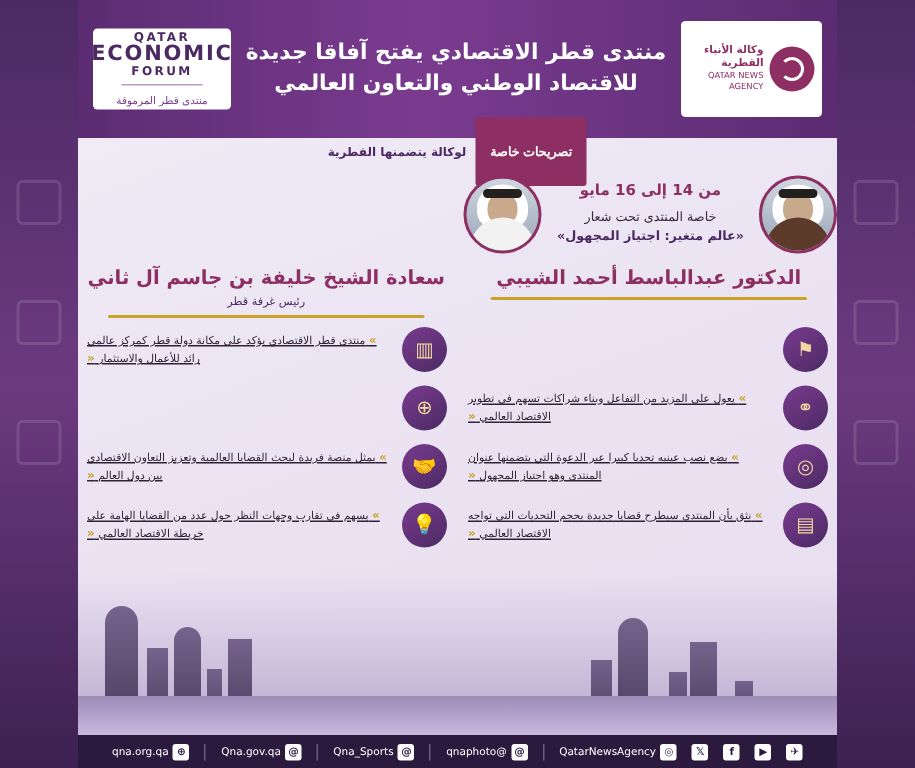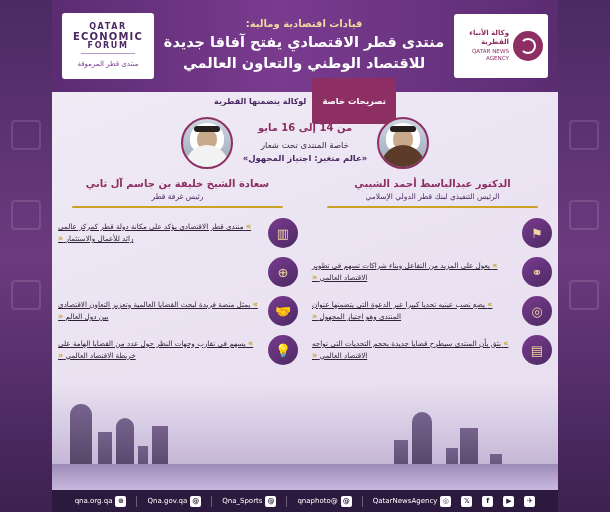--- a/index.html
+++ b/index.html
@@ -28,26 +28,26 @@
     border-radius: 4px;
   }
   
   .header {
     position: absolute; top: 0; left: 52px; right: 52px; height: 92px;
     background: linear-gradient(90deg,#5b2c72 0%, #7a3b8f 45%, #5b2c72 100%);
     display: flex; align-items: center; justify-content: space-between;
     padding: 0 10px;
   }
   .qef-logo {
-    width: 92px; height: 66px; background: #fff; border-radius: 3px;
+    width: 92px; height: 54px; background: #fff; border-radius: 3px;
     display: flex; flex-direction: column; align-items: center; justify-content: center;
     color: #4b2a63; line-height: 1.05; text-align: center;
   }
   .qef-logo .l1 { font-size: 8px; letter-spacing: 1.6px; font-weight: bold; }
-  .qef-logo .l2 { font-size: 10px; letter-spacing: 1.2px; font-weight: bold; text-align: center; }
+  .qef-logo .l2 { font-size: 14px; letter-spacing: 1.2px; font-weight: bold; text-align: center; }
   .qef-logo .l3 { font-size: 8px; letter-spacing: 1.6px; font-weight: bold; }
   .qef-logo .ar { font-size: 7px; color: #7a3b8f; margin-top: 4px; }
   .qef-logo .rule { width: 54px; height: 1px; background: #b79ac6; margin: 3px 0; }
 
   .qna-logo {
     width: 94px; height: 64px; background: #fff; border-radius: 3px;
     display: flex; align-items: center; gap: 4px; padding: 0 5px;
   }
   .qna-logo .mark {
     width: 30px; height: 30px; border-radius: 50%;
@@ -64,28 +64,28 @@
   .head-title .kicker { color: #f0d9a0; font-size: 10px; margin-bottom: 3px; font-weight: bold; }
   .head-title .main { color: #fff; font-size: 14.5px; font-weight: bold; line-height: 1.45; }
 
   
   .ribbon-row {
     position: absolute; top: 92px; left: 52px; right: 52px; height: 18px;
     display: flex; align-items: center; justify-content: center; gap: 6px;
   }
   .ribbon {
     background: #8e2f63; color: #fff; font-size: 8.5px; font-weight: bold;
-    padding: 18px 10px; border-radius: 2px;
+    padding: 18px 10px; border-radius: 2px; font-family: Liberation Serif, serif;
   }
   .ribbon-note { font-size: 8px; color: #4b2a63; font-weight: bold; }
 
   
   .event-band {
     position: absolute; top: 112px; left: 52px; right: 52px; height: 62px;
-    display: flex; align-items: center; justify-content: center; gap: 10px;
+    display: flex; align-items: center; gap: 10px;
   }
   .portrait {
     width: 52px; height: 52px; border-radius: 50%;
     border: 2px solid #8e2f63; overflow: hidden; flex: none;
     background: linear-gradient(180deg,#cfd6e0 0%, #9aa6b8 100%);
     position: relative;
   }
   .portrait .head {
     position: absolute; left: 50%; top: 9px; transform: translateX(-50%);
     width: 20px; height: 22px; border-radius: 50% 50% 45% 45%; background: #c9a98c;
@@ -109,21 +109,21 @@
   }
   .event-center .slogan-line { font-size: 8.5px; color: #3a2a46; line-height: 1.5; }
   .event-center .slogan { font-weight: bold; color: #4b2a63; }
 
   
   .speakers {
     position: absolute; top: 178px; left: 58px; right: 58px; height: 36px;
     display: flex; gap: 16px;
   }
   .speaker { flex: 1; text-align: center; }
-  .speaker .name { font-size: 10px; font-weight: bold; color: #8e2f63; }
+  .speaker .name { font-size: 13px; font-weight: bold; color: #8e2f63; }
   .speaker .role { font-size: 7.5px; color: #4b2a63; margin-top: 3px; }
   .speaker .rule { height: 2px; background: #c9a227; width: 88%; margin: 5px auto 0; border-radius: 2px; }
 
   
   .columns {
     position: absolute; top: 218px; left: 58px; right: 58px; bottom: 120px;
     display: flex; gap: 14px;
   }
   .col { flex: 1; display: flex; flex-direction: column; gap: 9px; }
   .quote {
@@ -198,21 +198,20 @@
 
     <div class="qna-logo">
       <div class="mark"></div>
       <div class="txt">
         <div class="ar">وكالة الأنباء القطرية</div>
         <div>QATAR NEWS AGENCY</div>
       </div>
     </div>
 
     <div class="head-title">
-      <div class="kicker">قيادات اقتصادية ومالية:</div>
       <div class="main">منتدى قطر الاقتصادي يفتح آفاقا جديدة للاقتصاد الوطني والتعاون العالمي</div>
     </div>
 
     <div class="qef-logo">
       <div class="l1">QATAR</div>
       <div class="l2">ECONOMIC</div>
       <div class="l3">FORUM</div>
       <div class="rule"></div>
       <div class="ar">منتدى قطر المرموقة</div>
     </div>
@@ -246,21 +245,20 @@
       <div class="ghutra"></div>
         <div class="head"></div>
         <div class="agal"></div>
         <div class="body"></div>
     </div>
   </div>
 
   <div class="speakers">
     <div class="speaker">
       <div class="name">الدكتور عبدالباسط أحمد الشيبي</div>
-      <div class="role">الرئيس التنفيذي لبنك قطر الدولي الإسلامي</div>
       <div class="rule"></div>
     </div>
     <div class="speaker">
       <div class="name">سعادة الشيخ خليفة بن جاسم آل ثاني</div>
       <div class="role">رئيس غرفة قطر</div>
       <div class="rule"></div>
     </div>
   </div>
 
   <div class="columns">

